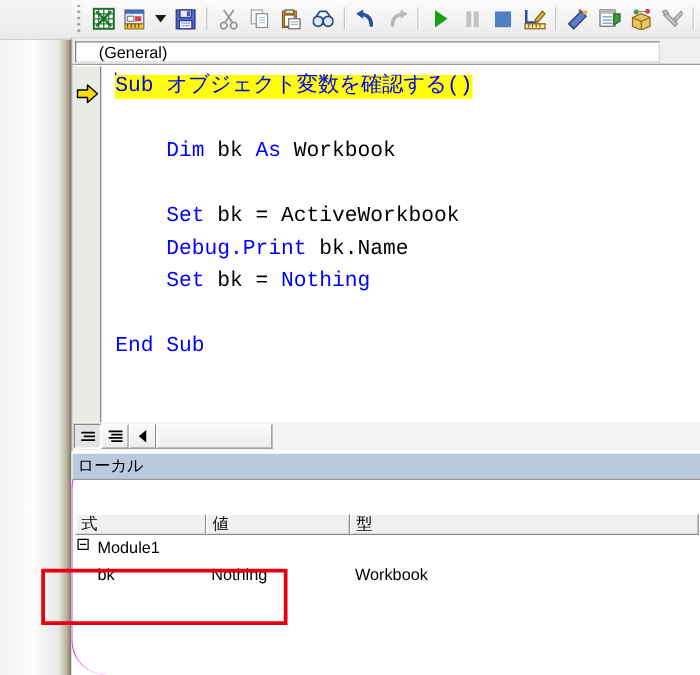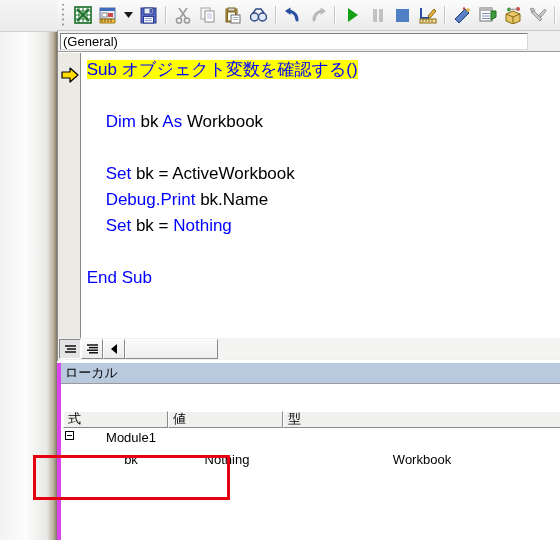--- a/index.html
+++ b/index.html
@@ -65,39 +65,39 @@
     box-sizing:border-box;
     border-bottom:1px solid #9a9a9a;
   }
   .combo{
     position:absolute;left:2px;top:2px;width:468px;height:17px;
     background:#ffffff;
     border:1px solid #808080;
     border-right-color:#d8d8d8;border-bottom-color:#d8d8d8;
     box-sizing:border-box;
     font-size:13px;line-height:16px;color:#000;
-    padding-left:2px;
+    padding-left:18px;
     font-family:"Liberation Sans", sans-serif;
     white-space:nowrap;overflow:hidden;
   }
 
   .margin-bar{
     position:absolute;left:0;top:22px;width:23px;height:285px;
     background:#eceae4;
     border-right:1px solid #8a8a8a;
     box-sizing:border-box;
   }
   .exec-arrow{
     position:absolute;left:3px;top:14px;width:18px;height:16px;
   }
 
   .code-area{
     position:absolute;left:24px;top:22px;width:479px;height:285px;
     background:#ffffff;
-    font-family:Liberation Sans, sans-serif;
+    font-family:Liberation Mono, monospace;
     font-size:17px;
     line-height:26px;
     color:#000000;
     white-space:pre;
     overflow:hidden;
     padding-top:4px;
     box-sizing:border-box;
   }
   .code-line{height:26px;}
   .kw{color:#0000ff;}
@@ -135,22 +135,23 @@
     background:linear-gradient(to bottom,#fafafa,#eeeeee);
     border:1px solid #898989;
     border-top-color:#ffffff;border-left-color:#ffffff;
     box-sizing:border-box;
   }
 
   
   .locals-pane{
     position:absolute;left:57px;top:363px;width:503px;height:177px;
     background:#ffffff;
-    border-left:4px solid #d946ef;
-    box-sizing:border-box;
+    border-left:1px solid #d946ef;
+    box-sizing:border-box;
+    border-radius:28px;
   }
   .locals-title{
     position:absolute;left:0;top:0;width:503px;height:21px;
     background:#b9cade;
     font-size:13px;line-height:20px;color:#000;
     padding-left:4px;box-sizing:border-box;
     border-bottom:1px solid #9a9a9a;
   }
   .locals-ctx{
     position:absolute;left:2px;top:24px;width:499px;height:19px;
@@ -174,21 +175,21 @@
     box-sizing:border-box;
     font-size:13px;line-height:14px;color:#000;
     padding-left:4px;
     white-space:nowrap;overflow:hidden;
   }
   .grid-body{
     position:absolute;left:2px;top:64px;width:499px;height:60px;
     font-size:13px;color:#000;
   }
   .grid-row{
-    position:relative;height:22px;text-align:center;
+    position:relative;height:22px;
   }
   .cell{
     position:absolute;top:2px;
     font-size:13px;line-height:17px;
     white-space:nowrap;overflow:hidden;
   }
   .c-expr{left:4px;width:100px;}
   .c-val{left:109px;width:110px;}
   .c-type{left:224px;width:270px;}
   .expand-box{

